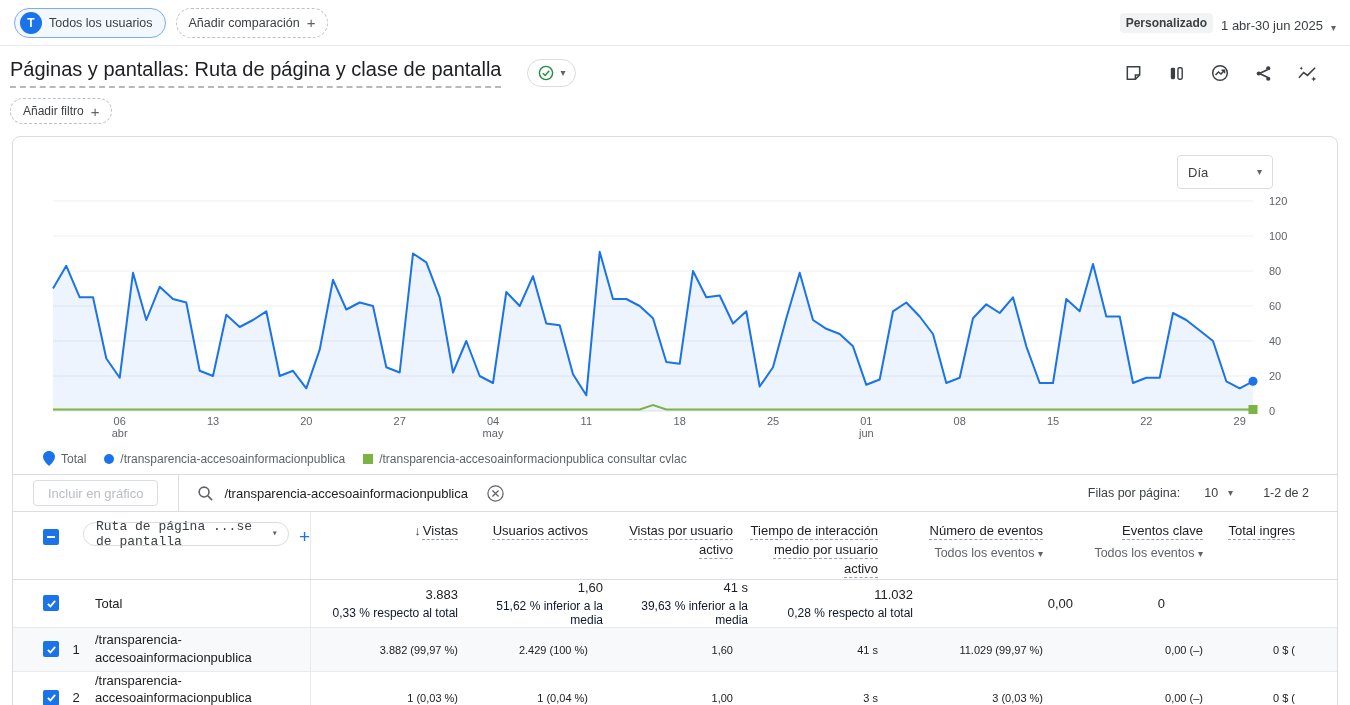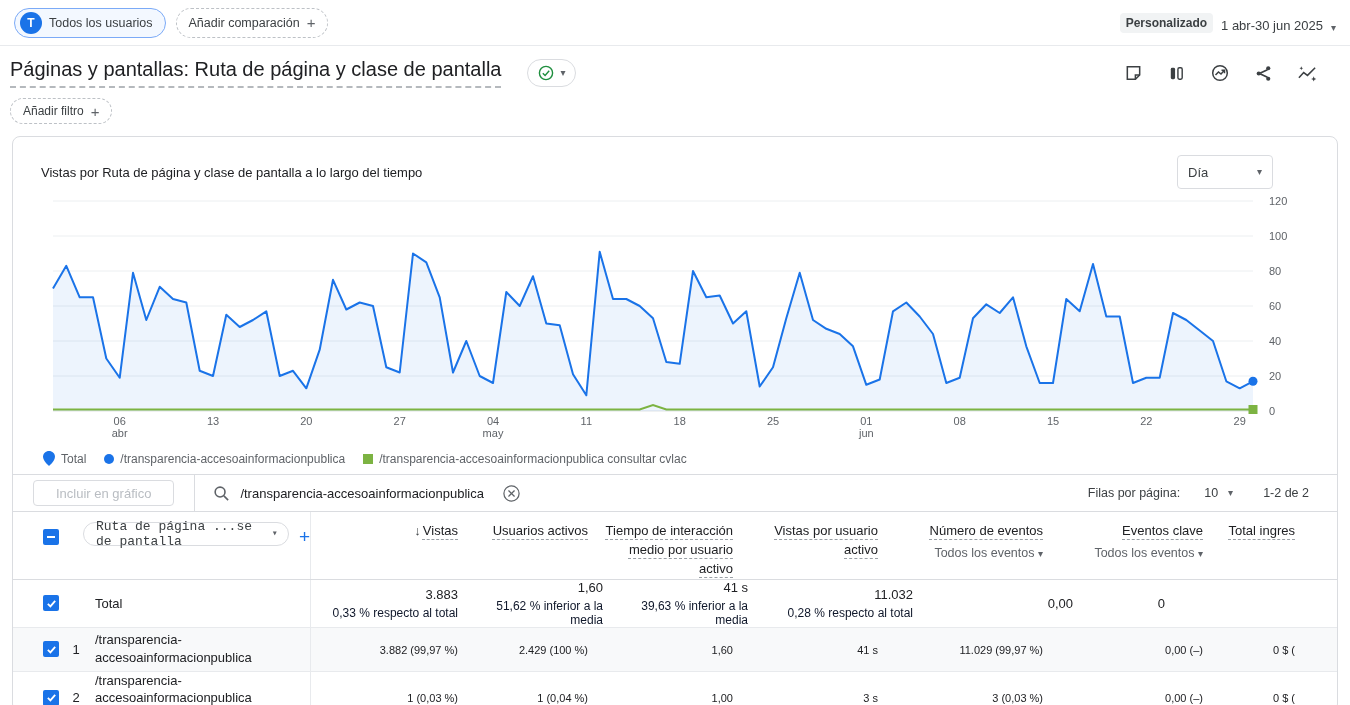--- a/index.html
+++ b/index.html
@@ -39,21 +39,21 @@
     width:96px; height:34px; border:1px solid #dadce0; border-radius:4px; padding:0 10px;
     font-size:13px; color:#3c4043; cursor:pointer; background:#fff; }
   .chart-wrap { padding:0 0 0 12px; }
   .legend { display:flex; align-items:center; gap:18px; padding:2px 0 8px 30px;
     font-size:12px; color:#5f6368; }
   .legend-item { display:flex; align-items:center; gap:6px; }
   
   .toolbar { display:flex; align-items:center; height:38px; border-top:1px solid #dadce0;
     border-bottom:1px solid #dadce0; }
   .include-btn { margin-left:20px; border:1px solid #dadce0; border-radius:4px; height:26px;
-    padding:0 22px; font-size:13px; color:#b9bdc2; background:#fff; }
+    padding:0 14px; font-size:13px; color:#b9bdc2; background:#fff; }
   .toolbar-sep { width:1px; height:100%; background:#dadce0; margin-left:20px; }
   .search-zone { display:flex; align-items:center; gap:10px; padding-left:18px; flex:1; }
   .search-text { font-size:13px; color:#202124; }
   .pager { display:flex; align-items:center; gap:10px; font-size:12.5px; color:#3c4043;
     padding-right:28px; }
   .pager .rpp-value { margin-left:14px; }
   .pager .range { margin-left:20px; }
   
   .thead { display:flex; border-bottom:1px solid #dadce0; min-height:62px; }
   .dimcol { width:298px; flex:0 0 298px; border-right:1px solid #e8eaed;
@@ -153,21 +153,20 @@
 <div class="filter-row">
   <div class="pill dashed filter">
     <span>Añadir filtro</span>
     <span class="plus-glyph">+</span>
   </div>
 </div>
 
 <div class="card">
 
   <div class="chart-header">
-    <span class="chart-title">Vistas por Ruta de página y clase de pantalla a lo largo del tiempo</span>
     <span class="select-box">
       <span>Día</span>
       <span class="caret">▾</span>
     </span>
   </div>
 
   <div class="chart-wrap">
     <svg id="chart-svg" width="1312" height="252" viewBox="0 0 1312 252">
         <line x1="28" x2="1228" y1="218" y2="218" stroke="#dfe3e6" stroke-width="1"></line>
         <text x="1244" y="222" font-size="11" fill="#5f6368">0</text>
@@ -256,22 +255,22 @@
       </span>
       <span class="dim-pill">
         <span>Ruta de página ...se de pantalla</span>
         <span class="caret">▾</span>
       </span>
       <span class="add-col" style="margin-top:5px">+</span>
     </div>
     <div class="metrics">
       <span class="mcell c0"><span class="sort-arrow">↓</span><span class="hlabel">Vistas</span></span>
       <span class="mcell c1"><span class="hlabel">Usuarios activos</span></span>
+      <span class="mcell c2"><span class="hlabel">Vistas por usuario activo</span></span>
       <span class="mcell c3"><span class="hlabel">Tiempo de interacción medio por usuario activo</span></span>
-      <span class="mcell c2"><span class="hlabel">Vistas por usuario activo</span></span>
       <span class="mcell c4">
         <span class="hlabel">Número de eventos</span>
         <span class="hsub"><span>Todos los eventos</span> <span class="caret">▾</span></span>
       </span>
       <span class="mcell c5">
         <span class="hlabel">Eventos clave</span>
         <span class="hsub"><span>Todos los eventos</span> <span class="caret">▾</span></span>
       </span>
       <span class="mcell c6"><span class="hlabel">Total ingres</span></span>
     </div>

